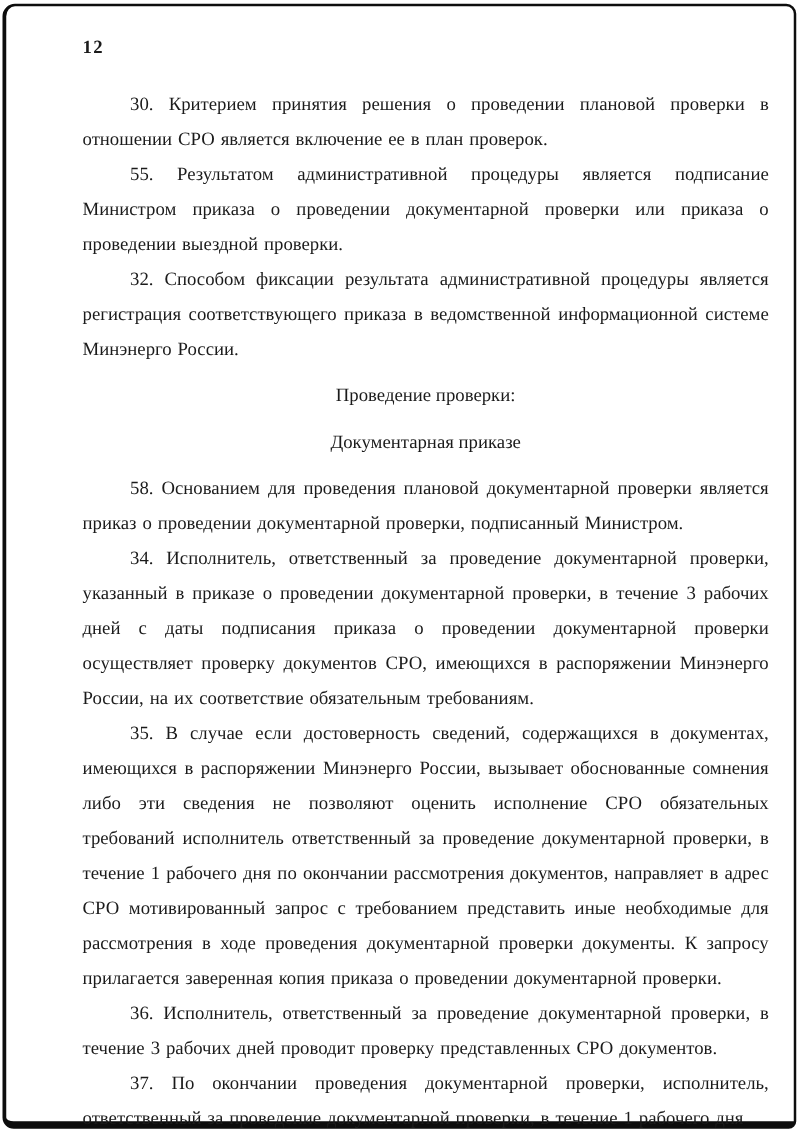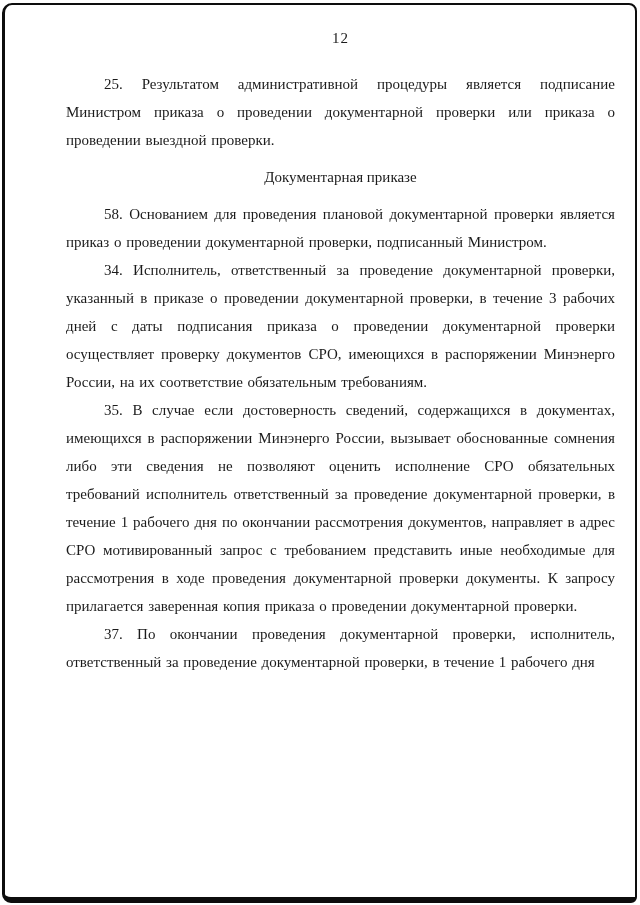--- a/index.html
+++ b/index.html
@@ -25,44 +25,48 @@
     }
     .content {
       position: absolute;
       left: 66px;
       right: 25px;
       top: 24px;
       font-size: 15px;
       line-height: 28px;
     }
     .page-number {
-      text-align: center;
       margin: 0 0 18px 0;
       letter-spacing: 1px;
+      font-weight: bold;
     }
     p.para {
       margin: 0;
       text-align: justify;
       text-indent: 38px;
       word-spacing: 1px;
     }
     .heading {
       text-align: center;
       margin: 9px 0;
     }
   </style>
 </head>
 <body>
 
 <div class="sheet"></div>
 
 <div class="content">
   <div class="page-number">12</div>
 
-  <p class="para">25. Результатом административной процедуры является подписание Министром приказа о проведении документарной проверки или приказа о проведении выездной проверки.</p>
+  <p class="para">30. Критерием принятия решения о проведении плановой проверки в отношении СРО является включение ее в план проверок.</p>
+  <p class="para">55. Результатом административной процедуры является подписание Министром приказа о проведении документарной проверки или приказа о проведении выездной проверки.</p>
+  <p class="para">32. Способом фиксации результата административной процедуры является регистрация соответствующего приказа в ведомственной информационной системе Минэнерго России.</p>
 
+  <div class="heading">Проведение проверки:</div>
   <div class="heading">Документарная приказе</div>
 
   <p class="para">58. Основанием для проведения плановой документарной проверки является приказ о проведении документарной проверки, подписанный Министром.</p>
   <p class="para">34. Исполнитель, ответственный за проведение документарной проверки, указанный в приказе о проведении документарной проверки, в течение 3 рабочих дней с даты подписания приказа о проведении документарной проверки осуществляет проверку документов СРО, имеющихся в распоряжении Минэнерго России, на их соответствие обязательным требованиям.</p>
   <p class="para">35. В случае если достоверность сведений, содержащихся в документах, имеющихся в распоряжении Минэнерго России, вызывает обоснованные сомнения либо эти сведения не позволяют оценить исполнение СРО обязательных требований исполнитель ответственный за проведение документарной проверки, в течение 1 рабочего дня по окончании рассмотрения документов, направляет в адрес СРО мотивированный запрос с требованием представить иные необходимые для рассмотрения в ходе проведения документарной проверки документы. К запросу прилагается заверенная копия приказа о проведении документарной проверки.</p>
+  <p class="para">36. Исполнитель, ответственный за проведение документарной проверки, в течение 3 рабочих дней проводит проверку представленных СРО документов.</p>
   <p class="para">37. По окончании проведения документарной проверки, исполнитель, ответственный за проведение документарной проверки, в течение 1 рабочего дня</p>
 </div>
 
 </body></html>

